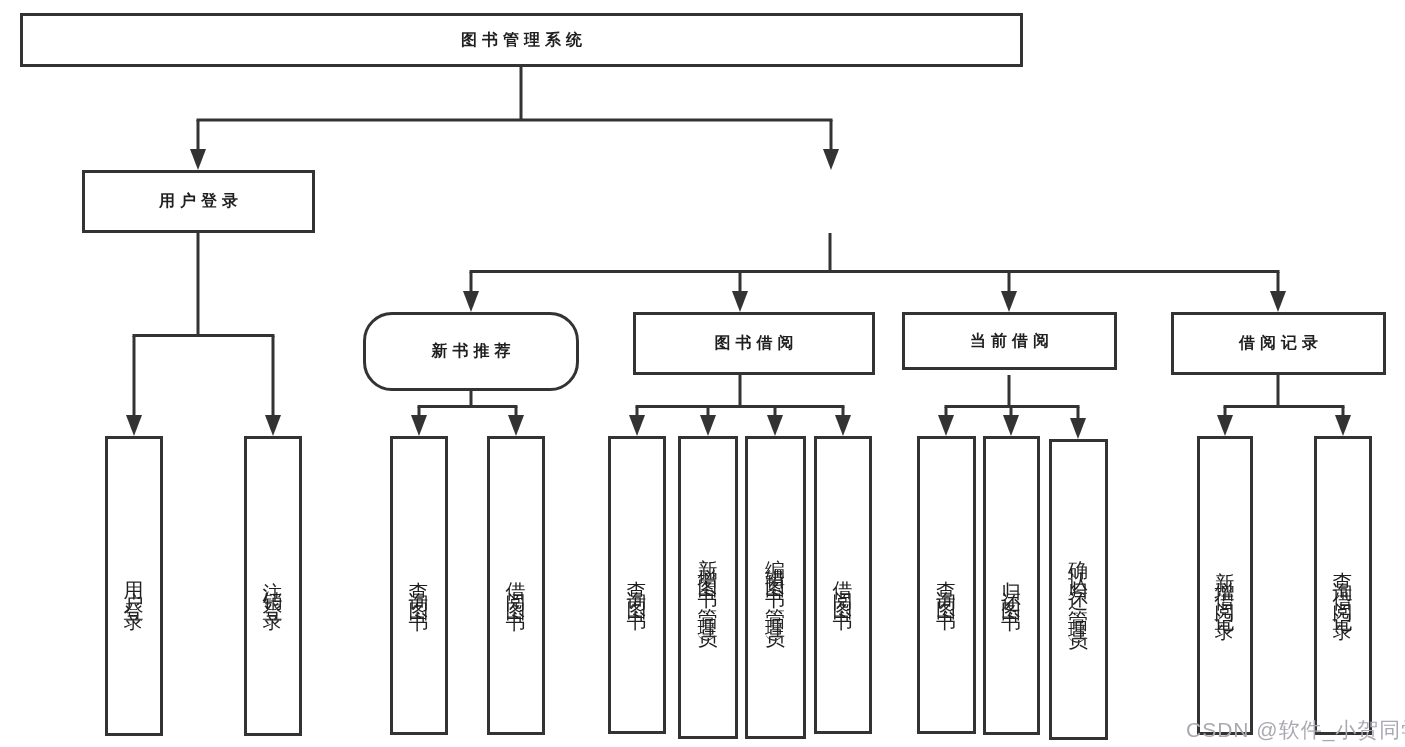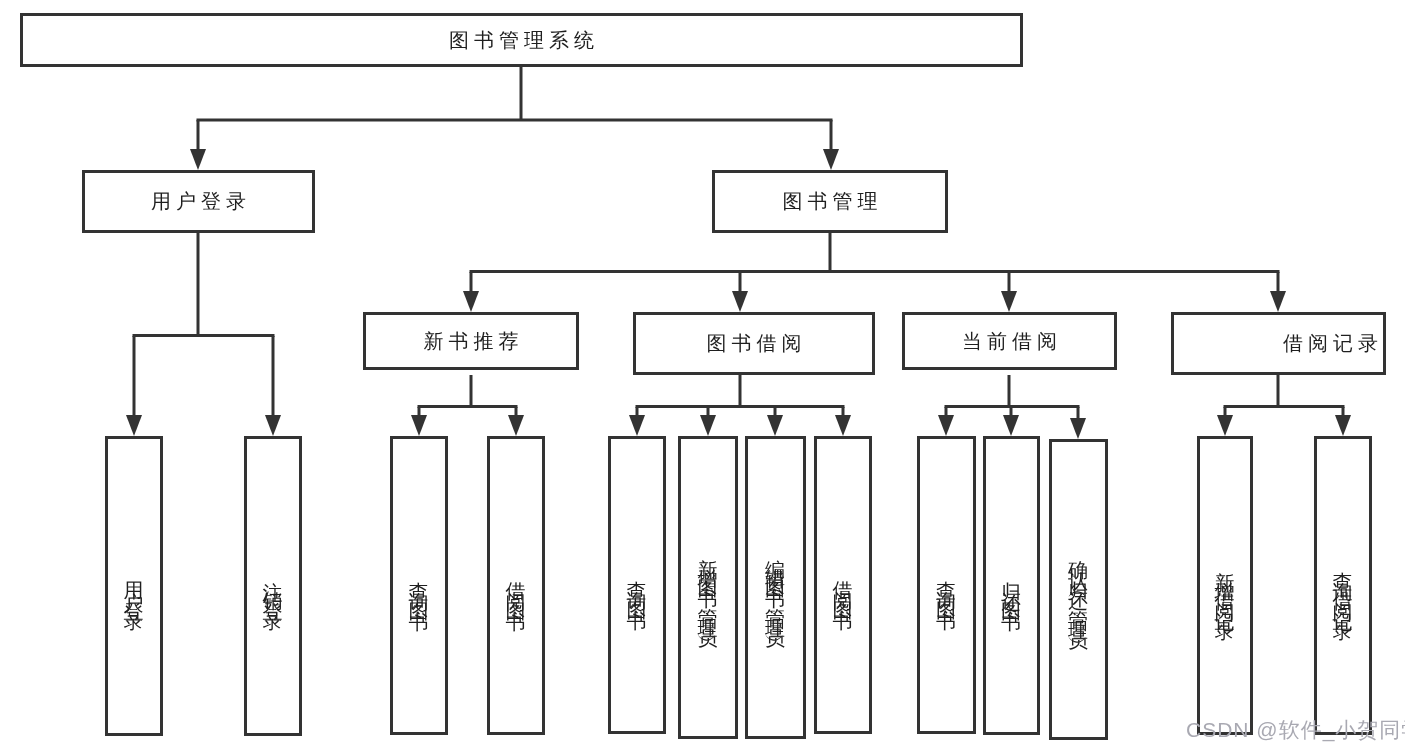--- a/index.html
+++ b/index.html
@@ -20,24 +20,25 @@
   .box {
     position: absolute;
     box-sizing: border-box;
     background: #ffffff;
     border: 3px solid #333333;
     display: flex;
     align-items: center;
     justify-content: center;
   }
   .hbox {
-    font-size: 20px;
+    font-size: 16px;
     letter-spacing: 5px;
     text-indent: 5px; 
     white-space: nowrap;
+    font-weight: bold;
   }
   .vbox span {
     writing-mode: vertical-rl;
     font-size: 20px;
     letter-spacing: 10px;
     line-height: 1;
     white-space: nowrap;
   }
   .watermark {
     position: absolute;
@@ -121,34 +122,31 @@
     </g>
   </svg>
 
   <div class="box hbox" style="left:20px; top:13px; width:1003px; height:54px;">
     <span>图书管理系统</span>
   </div>
 
   <div class="box hbox" style="left:82px; top:170px; width:233px; height:63px;">
     <span>用户登录</span>
   </div>
-  <div class="box hbox" style="left:712px; top:170px; width:236px; height:63px;">
-    <span>图书管理</span>
-  </div>
 
-  <div class="box hbox" style="left:363px; top:312px; width:216px; height:58px;">
+  <div class="box hbox" style="left:363px; top:312px; width:216px; height:79px;border-radius:29px;">
     <span>新书推荐</span>
   </div>
   <div class="box hbox" style="left:633px; top:312px; width:242px; height:63px;">
     <span>图书借阅</span>
   </div>
   <div class="box hbox" style="left:902px; top:312px; width:215px; height:58px;">
     <span>当前借阅</span>
   </div>
-  <div class="box hbox" style="left:1171px; top:312px; width:215px; height:63px;justify-content:flex-end;">
+  <div class="box hbox" style="left:1171px; top:312px; width:215px; height:63px;">
     <span>借阅记录</span>
   </div>
 
   <div class="box vbox" style="left:105px; top:436px; width:58px; height:300px;">
     <span>用户登录</span>
   </div>
   <div class="box vbox" style="left:244px; top:436px; width:58px; height:300px;">
     <span>注销登录</span>
   </div>
 

